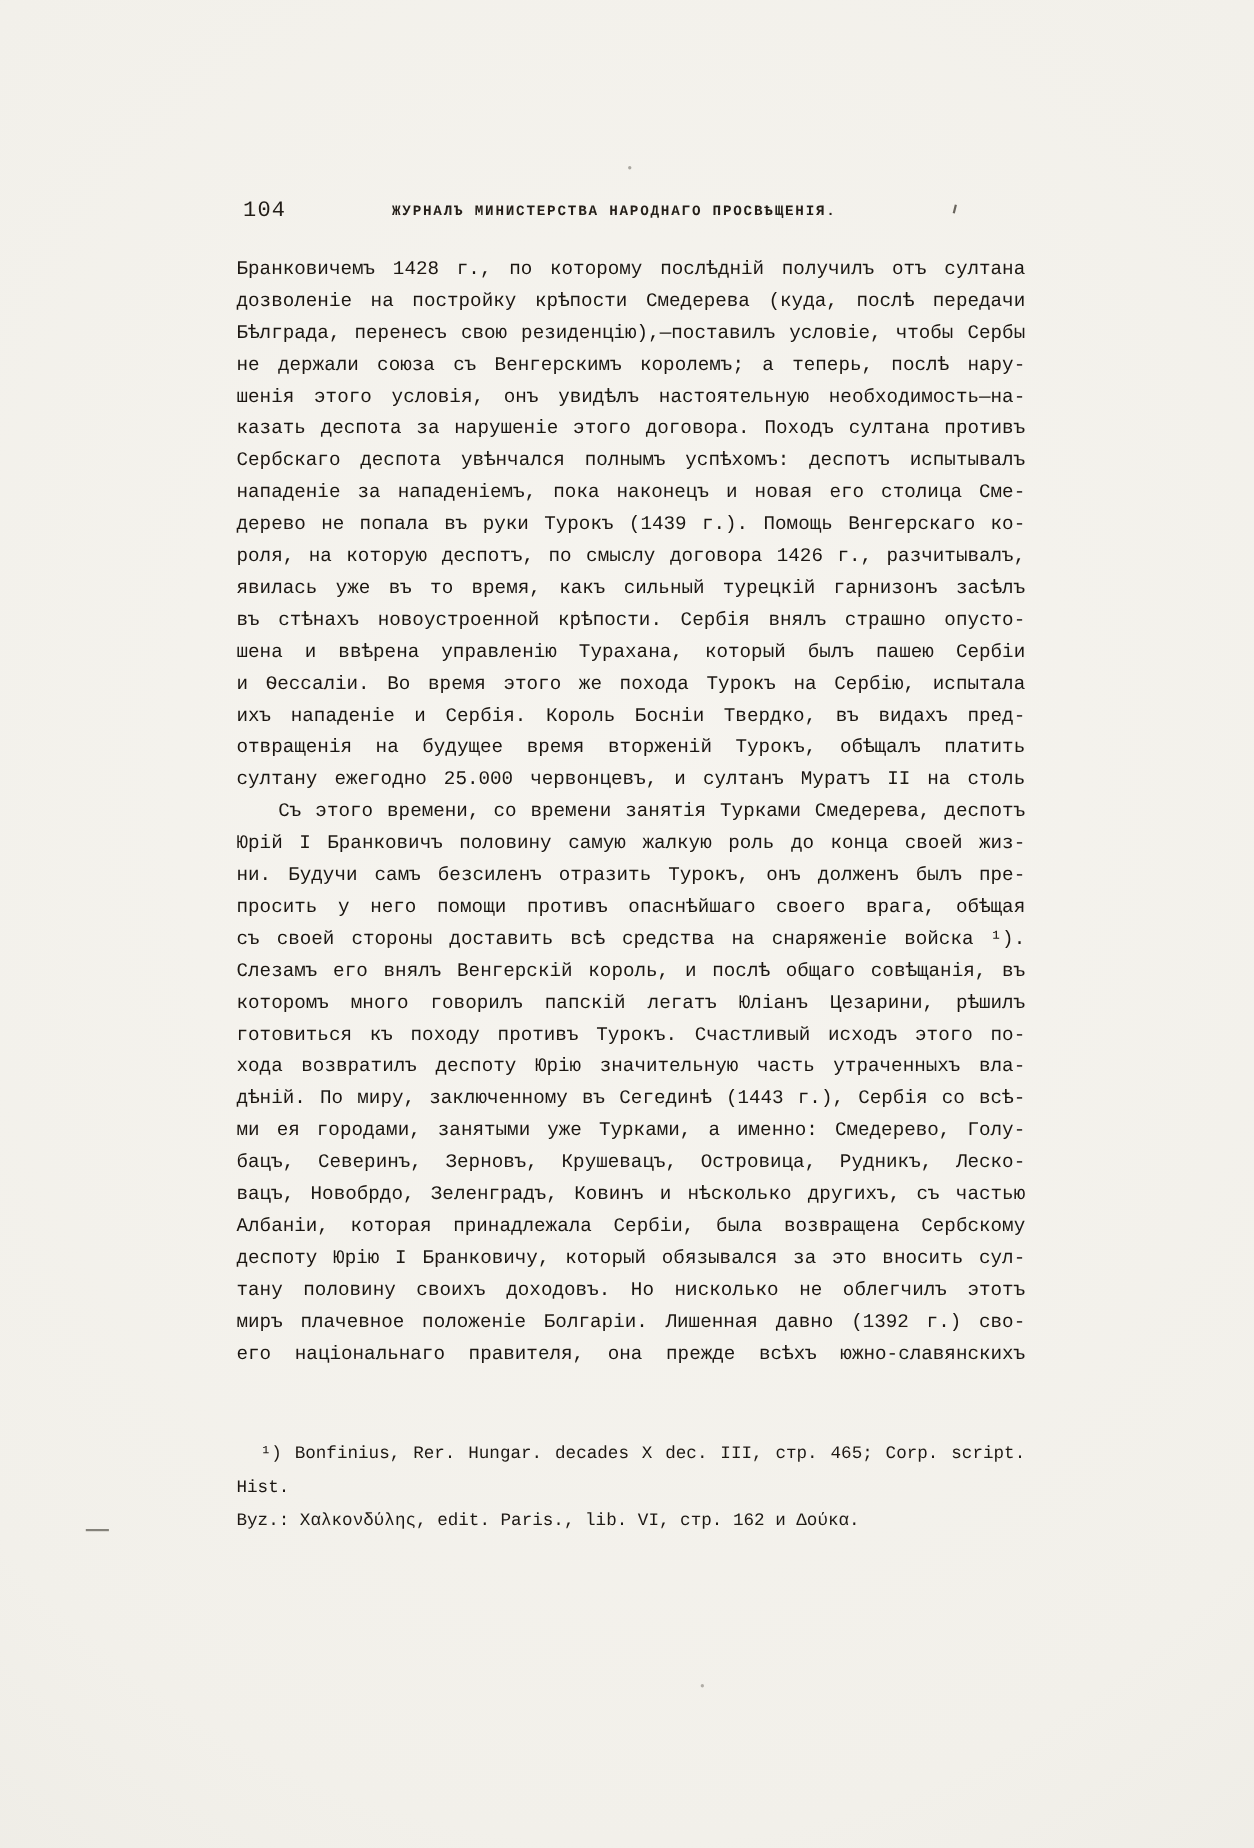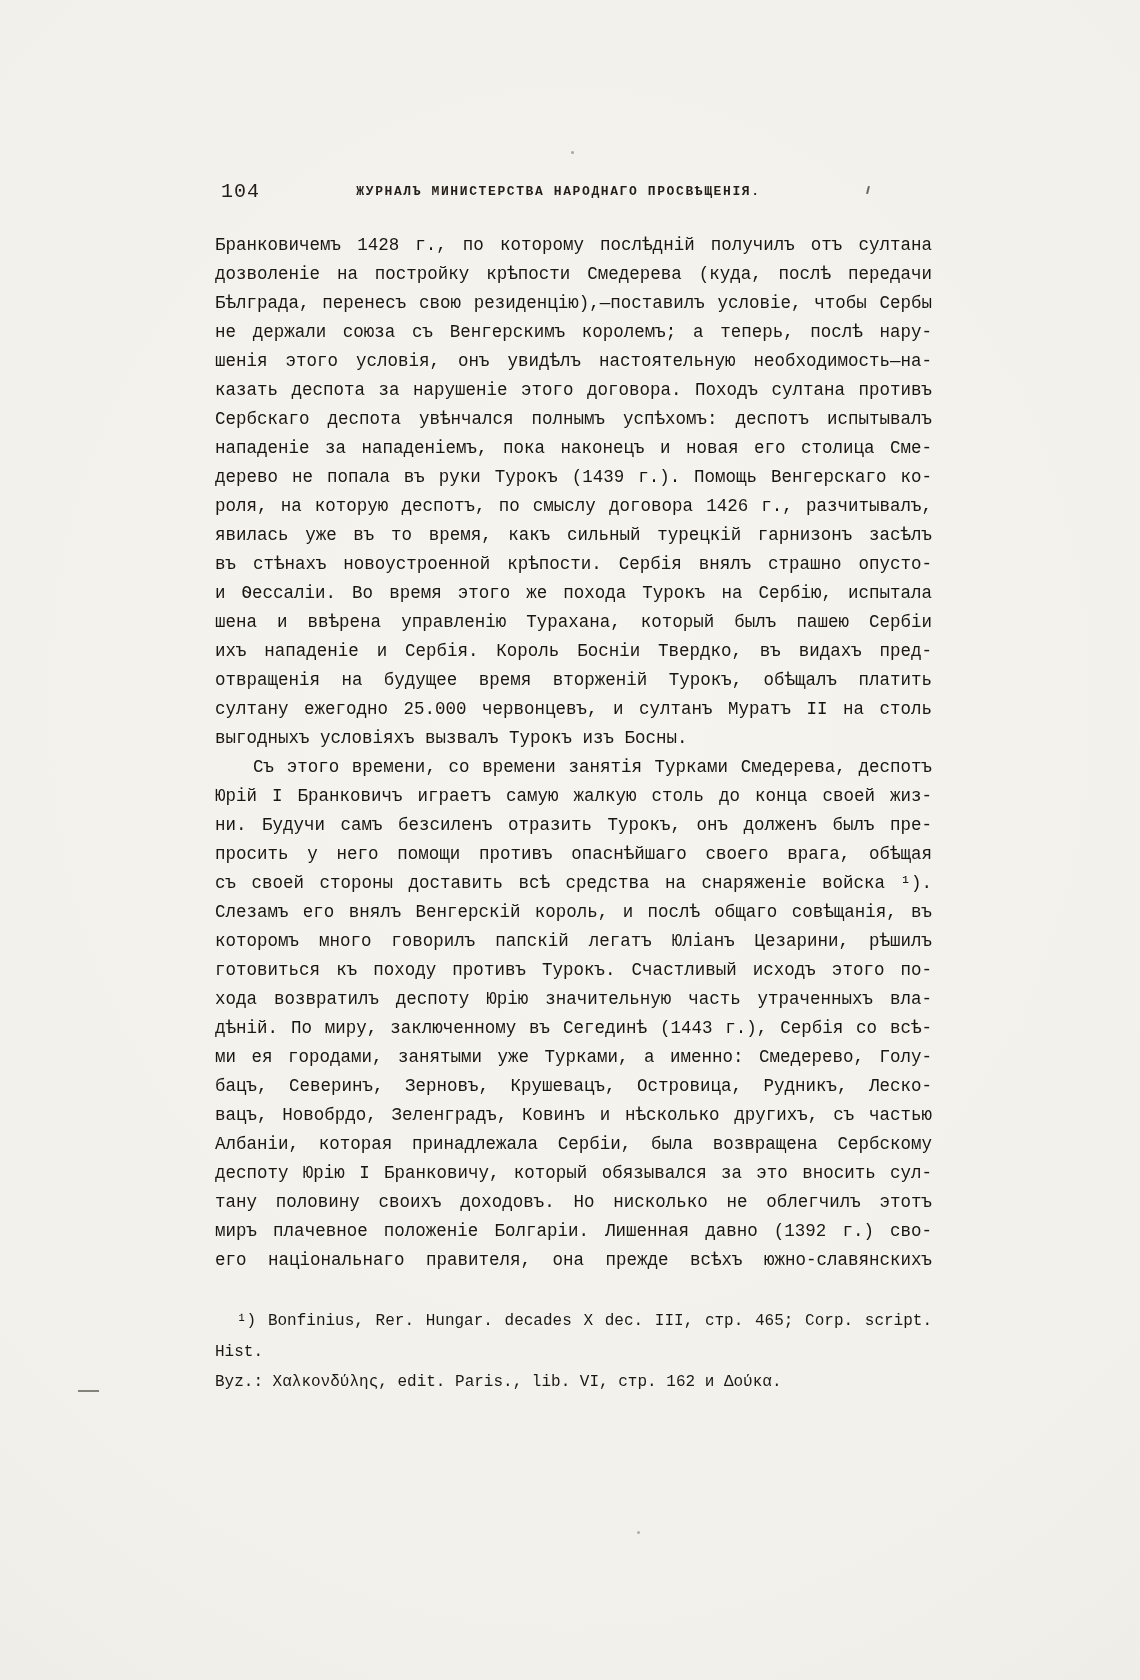--- a/index.html
+++ b/index.html
@@ -98,30 +98,29 @@
         <div class="line">Бѣлграда, перенесъ свою резиденцію),—поставилъ условіе, чтобы Сербы</div>
         <div class="line">не держали союза съ Венгерскимъ королемъ; а теперь, послѣ нару-</div>
         <div class="line">шенія этого условія, онъ увидѣлъ настоятельную необходимость—на-</div>
         <div class="line">казать деспота за нарушеніе этого договора. Походъ султана противъ</div>
         <div class="line">Сербскаго деспота увѣнчался полнымъ успѣхомъ: деспотъ испытывалъ</div>
         <div class="line">нападеніе за нападеніемъ, пока наконецъ и новая его столица Сме-</div>
         <div class="line">дерево не попала въ руки Турокъ (1439 г.). Помощь Венгерскаго ко-</div>
         <div class="line">роля, на которую деспотъ, по смыслу договора 1426 г., разчитывалъ,</div>
         <div class="line">явилась уже въ то время, какъ сильный турецкій гарнизонъ засѣлъ</div>
         <div class="line">въ стѣнахъ новоустроенной крѣпости. Сербія внялъ страшно опусто-</div>
+        <div class="line">шена и ввѣрена управленію Турахана, который былъ пашею Сербіи</div>
         <div class="line">и Ѳессаліи. Во время этого же похода Турокъ на Сербію, испытала</div>
-        <div class="line">шена и ввѣрена управленію Турахана, который былъ пашею Сербіи</div>
         <div class="line">ихъ нападеніе и Сербія. Король Босніи Твердко, въ видахъ пред-</div>
         <div class="line">отвращенія на будущее время вторженій Турокъ, обѣщалъ платить</div>
         <div class="line">султану ежегодно 25.000 червонцевъ, и султанъ Муратъ II на столь</div>
-        <div class="line last">выгодныхъ условіяхъ вызвалъ Турокъ изъ Босны.</div>
       </div>
       <div class="para indent">
         <div class="line">Съ этого времени, со времени занятія Турками Смедерева, деспотъ</div>
-        <div class="line">Юрій I Бранковичъ играетъ самую жалкую столь до конца своей жиз-</div>
+        <div class="line">Юрій I Бранковичъ половину самую жалкую роль до конца своей жиз-</div>
         <div class="line">ни. Будучи самъ безсиленъ отразить Турокъ, онъ долженъ былъ пре-</div>
         <div class="line">просить у него помощи противъ опаснѣйшаго своего врага, обѣщая</div>
         <div class="line">съ своей стороны доставить всѣ средства на снаряженіе войска ¹).</div>
         <div class="line">Слезамъ его внялъ Венгерскій король, и послѣ общаго совѣщанія, въ</div>
         <div class="line">которомъ много говорилъ папскій легатъ Юліанъ Цезарини, рѣшилъ</div>
         <div class="line">готовиться къ походу противъ Турокъ. Счастливый исходъ этого по-</div>
         <div class="line">хода возвратилъ деспоту Юрію значительную часть утраченныхъ вла-</div>
         <div class="line">дѣній. По миру, заключенному въ Сегединѣ (1443 г.), Сербія со всѣ-</div>
         <div class="line">ми ея городами, занятыми уже Турками, а именно: Смедерево, Голу-</div>
         <div class="line">бацъ, Северинъ, Зерновъ, Крушевацъ, Островица, Рудникъ, Леско-</div>

